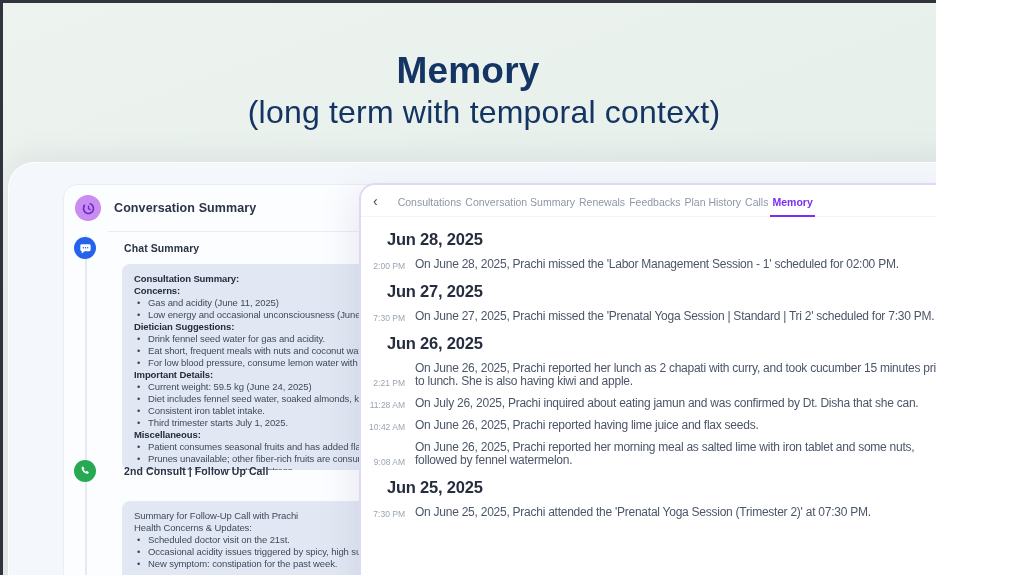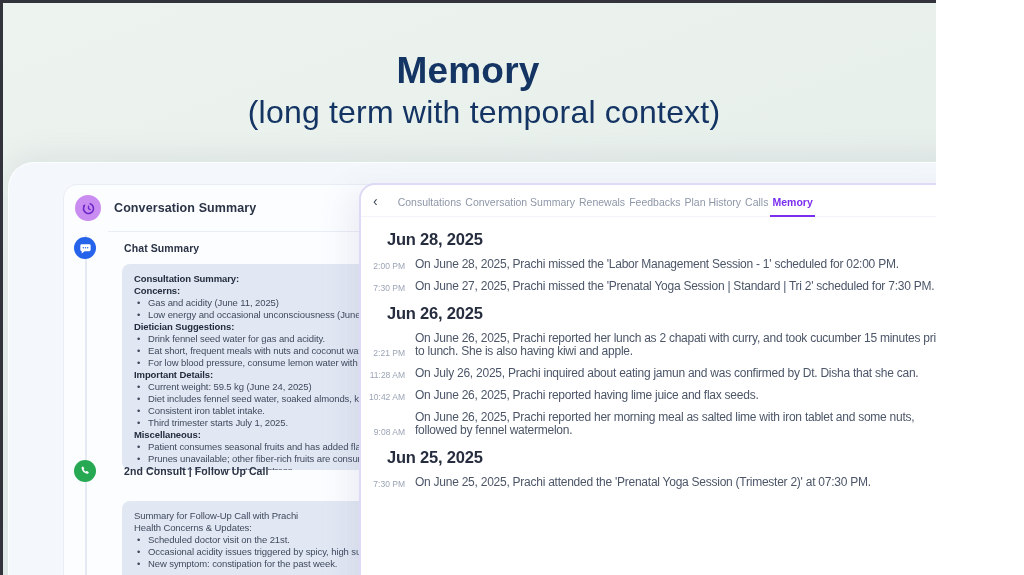--- a/index.html
+++ b/index.html
@@ -158,20 +158,21 @@
 
         <div>
           <div class="gdate">Jun 28, 2025</div>
           <div class="entry">
             <span class="time">2:00 PM</span>
             <span class="etext">On June 28, 2025, Prachi missed the 'Labor Management Session - 1' scheduled for 02:00 PM.</span>
           </div>
         </div>
 
         <div>
+          <div class="gdate">Jun 27, 2025</div>
           <div class="entry">
             <span class="time">7:30 PM</span>
             <span class="etext">On June 27, 2025, Prachi missed the 'Prenatal Yoga Session | Standard | Tri 2' scheduled for 7:30 PM.</span>
           </div>
         </div>
 
         <div>
           <div class="gdate">Jun 26, 2025</div>
           <div class="entry">
             <span class="time">2:21 PM</span>

